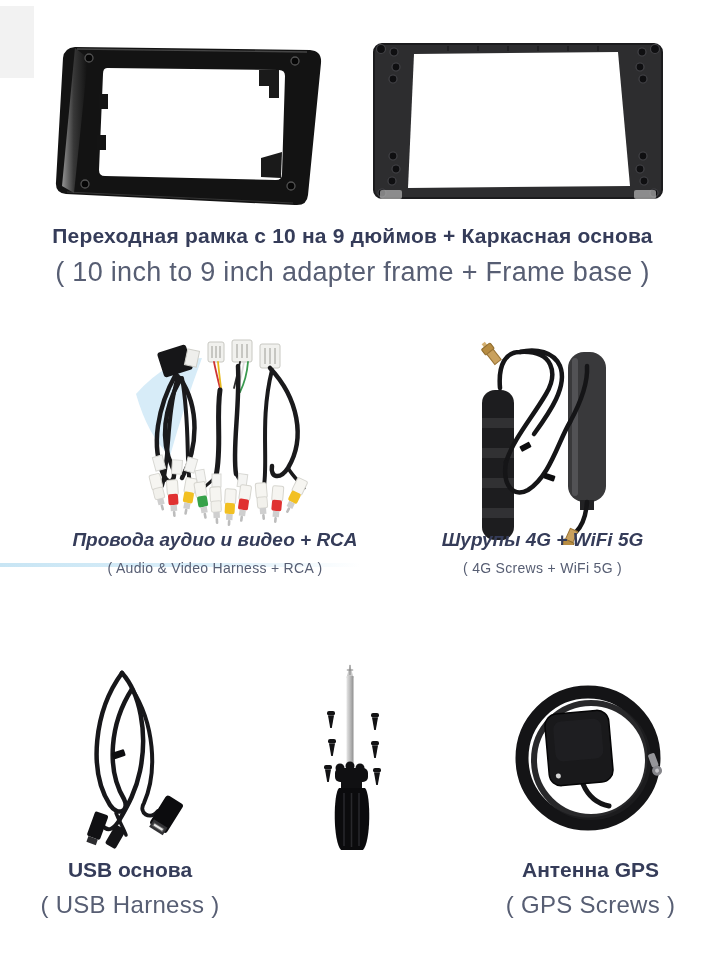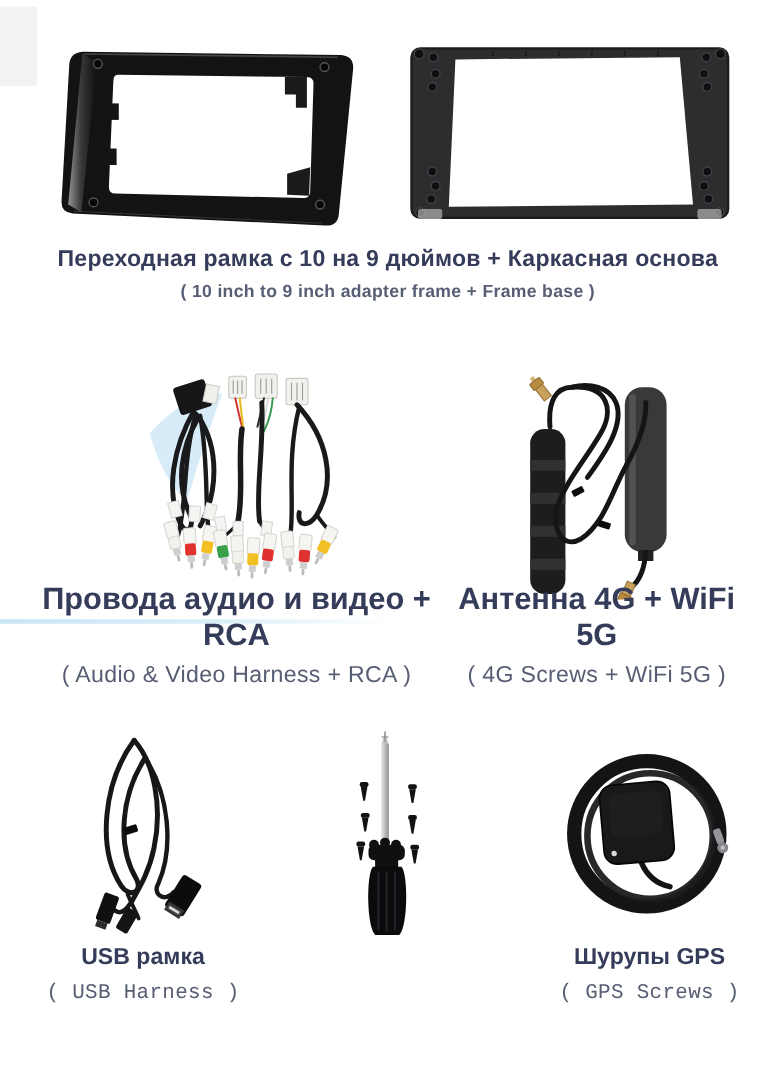--- a/index.html
+++ b/index.html
@@ -7,29 +7,29 @@
     position:relative;width:705px;height:970px;background:#ffffff;overflow:hidden;
     font-family:"Liberation Sans","DejaVu Sans",sans-serif;
   }
   .fig{position:absolute;}
   .fig svg{display:block;width:100%;height:100%;}
   .cap{position:absolute;text-align:center;}
   .cap-ru{font-weight:700;color:#353c59;}
   .cap-en{color:#575e73;letter-spacing:.3px;}
   .cap-top{left:0;top:224px;width:705px;}
   .cap-top .cap-ru{font-size:21px;letter-spacing:.2px;}
-  .cap-top .cap-en{font-size:16px;margin-top:9px;font-weight:bold;}
+  .cap-top .cap-en{font-size:27px;margin-top:9px;}
   .cap-mid{top:529px;}
-  .cap-mid .cap-ru{font-size:28px;}
-  .cap-mid .cap-en{font-size:21px;margin-top:9px;}
+  .cap-mid .cap-ru{font-size:19px;font-style:italic;}
+  .cap-mid .cap-en{font-size:14px;margin-top:9px;}
   .cap-mid-left{left:15px;width:400px;}
   .cap-mid-right{left:400px;width:285px;}
   .cap-bot{top:858px;}
   .cap-bot .cap-ru{font-size:21px;}
-  .cap-bot .cap-en{font-size:19px;margin-top:9px;font-family:Liberation Mono, monospace;}
+  .cap-bot .cap-en{font-size:24px;margin-top:9px;}
   .cap-bot-1{left:30px;width:200px;}
   .cap-bot-2{left:233px;width:240px;}
   .cap-bot-3{left:483px;width:215px;}
   .wm-corner{position:absolute;left:0;top:6px;width:34px;height:72px;background:#ededed;opacity:.75;}
   .wm-streak{position:absolute;left:0;top:563px;width:360px;height:4px;
     background:linear-gradient(90deg,#c8e5f4 0%,#d9eef9 55%,rgba(217,238,249,0) 100%);}
 </style>
 </head>
 <body>
 
@@ -257,21 +257,21 @@
         <rect x="-2" y="19" width="4" height="5" fill="#d4b173"></rect>
       </g>
     </svg>
   </div>
 
   <div class="cap cap-mid cap-mid-left">
     <div class="cap-ru">Провода аудио и видео + RCA</div>
     <div class="cap-en">( Audio &amp; Video Harness + RCA )</div>
   </div>
   <div class="cap cap-mid cap-mid-right">
-    <div class="cap-ru">Антенна 4G + WiFi 5G</div>
+    <div class="cap-ru">Шурупы 4G + WiFi 5G</div>
     <div class="cap-en">( 4G Screws + WiFi 5G )</div>
   </div>
 
   <div class="fig" style="left:70px;top:663px;width:125px;height:195px;">
     <svg viewBox="0 0 125 195">
       <g stroke="#17171a" fill="none" stroke-linecap="round">
         <path d="M52,10 C24,48 18,108 40,142 C48,154 60,148 54,136 C36,106 40,60 62,26" stroke-width="4.5"></path>
         <path d="M52,10 C70,30 78,70 70,108 C66,128 58,142 50,156" stroke-width="4.5"></path>
         <path d="M62,26 C84,60 88,108 74,140 C68,150 80,158 88,148" stroke-width="4"></path>
         <path d="M50,156 C44,166 38,170 32,162" stroke-width="4"></path>
@@ -361,23 +361,23 @@
       </g>
       <g transform="translate(152,95) rotate(-20)">
         <rect x="-3.5" y="-12" width="7" height="14" rx="2" fill="#96969a"></rect>
         <circle cx="0" cy="6" r="5" fill="#85858a"></circle>
         <circle cx="0" cy="6" r="2" fill="#c2c2c6"></circle>
       </g>
     </svg>
   </div>
 
   <div class="cap cap-bot cap-bot-1">
-    <div class="cap-ru">USB рамка</div>
+    <div class="cap-ru">USB основа</div>
     <div class="cap-en">( USB Harness )</div>
   </div>
   <div class="cap cap-bot cap-bot-2">
   </div>
   <div class="cap cap-bot cap-bot-3">
-    <div class="cap-ru">Шурупы GPS</div>
+    <div class="cap-ru">Антенна GPS</div>
     <div class="cap-en">( GPS Screws )</div>
   </div>
 
 </div>
 
 </body></html>

